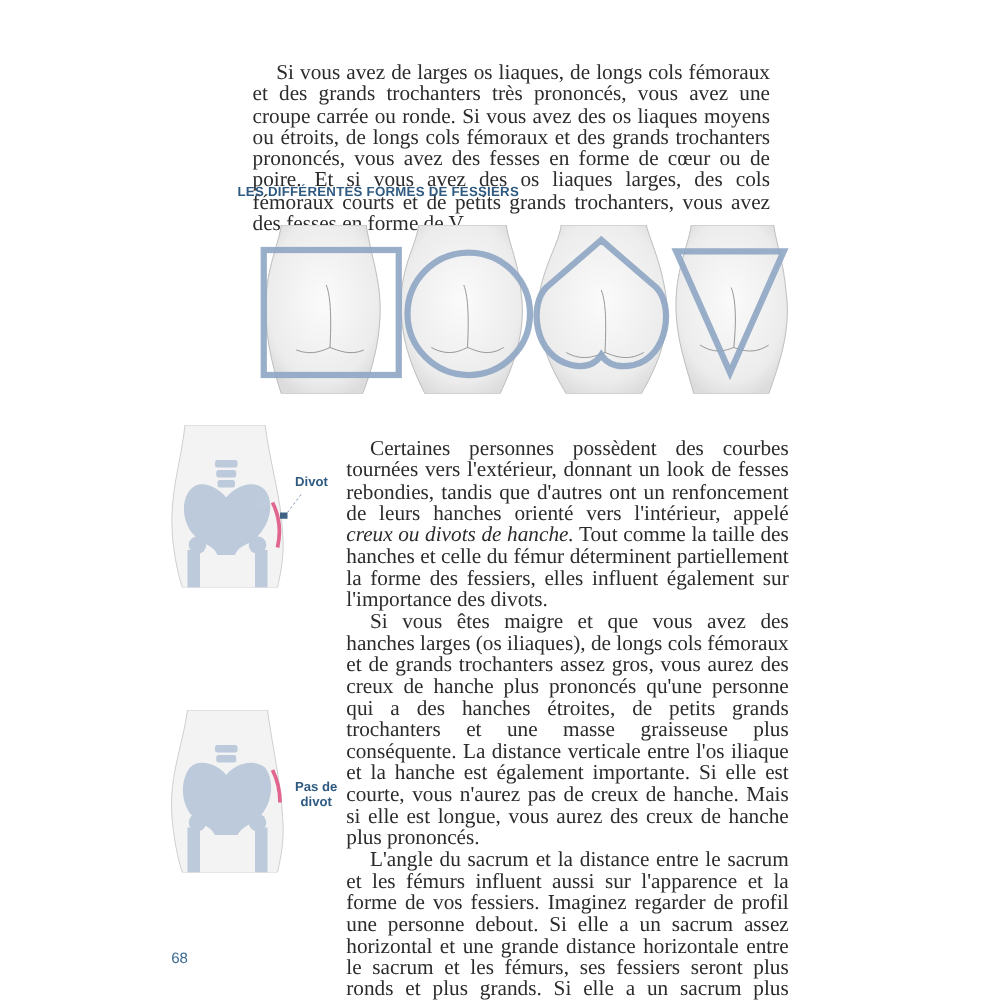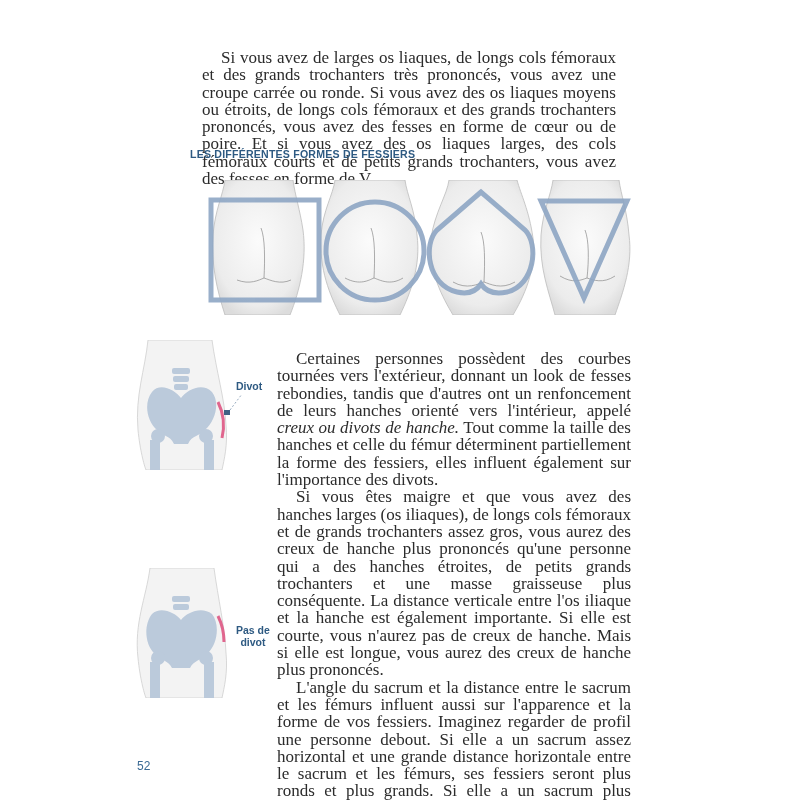--- a/index.html
+++ b/index.html
@@ -108,13 +108,13 @@
   </div>
 </div>
 
 <div id="body-text" class="para">
   <p><span>Certaines personnes possèdent des courbes tournées vers l'extérieur, donnant un look de fesses rebondies, tandis que d'autres ont un renfoncement de leurs hanches orienté vers l'intérieur, appelé </span><em>creux ou divots de hanche.</em><span> Tout comme la taille des hanches et celle du fémur déterminent partiellement la forme des fessiers, elles influent également sur l'importance des divots.</span></p>
   <p>Si vous êtes maigre et que vous avez des hanches larges (os iliaques), de longs cols fémoraux et de grands trochanters assez gros, vous aurez des creux de hanche plus prononcés qu'une personne qui a des hanches étroites, de petits grands trochanters et une masse graisseuse plus conséquente. La distance verticale entre l'os iliaque et la hanche est également importante. Si elle est courte, vous n'aurez pas de creux de hanche. Mais si elle est longue, vous aurez des creux de hanche plus prononcés.</p>
   <p>L'angle du sacrum et la distance entre le sacrum et les fémurs influent aussi sur l'apparence et la forme de vos fessiers. Imaginez regarder de profil une personne debout. Si elle a un sacrum assez horizontal et une grande distance horizontale entre le sacrum et les fémurs, ses fessiers seront plus ronds et plus grands. Si elle a un sacrum plus vertical et une distance horizontale plus petite entre le sacrum et les fémurs, ses fessiers apparaîtront plus plats et plus petits, qu'elle que soit la quantité de masse musculaire des fessiers.</p>
   <p>Mon intention est simplement de souligner la manière dont la taille et la structure des os de la hanche influencent la forme et l'apparence des fessiers. Ce n'est pas parce que vous vous identifiez à une certaine forme que votre anatomie correspond à celle-ci.</p>
 </div>
 
-<div class="page-num">52</div>
+<div class="page-num">68</div>
 
 </body></html>

